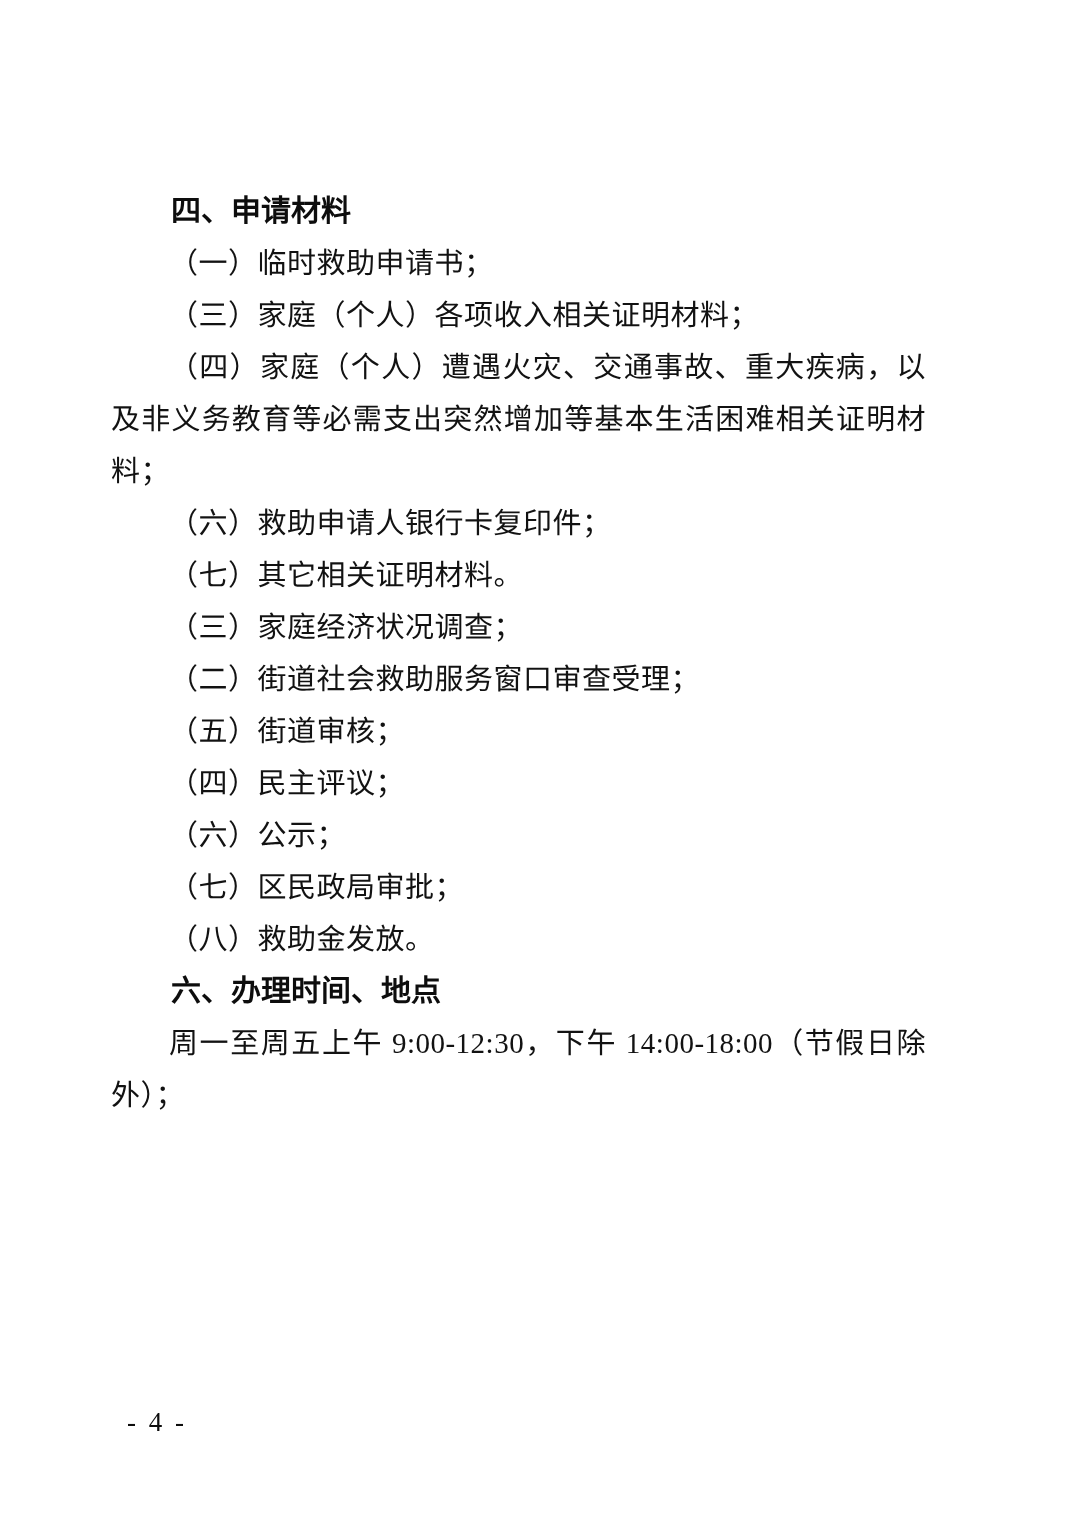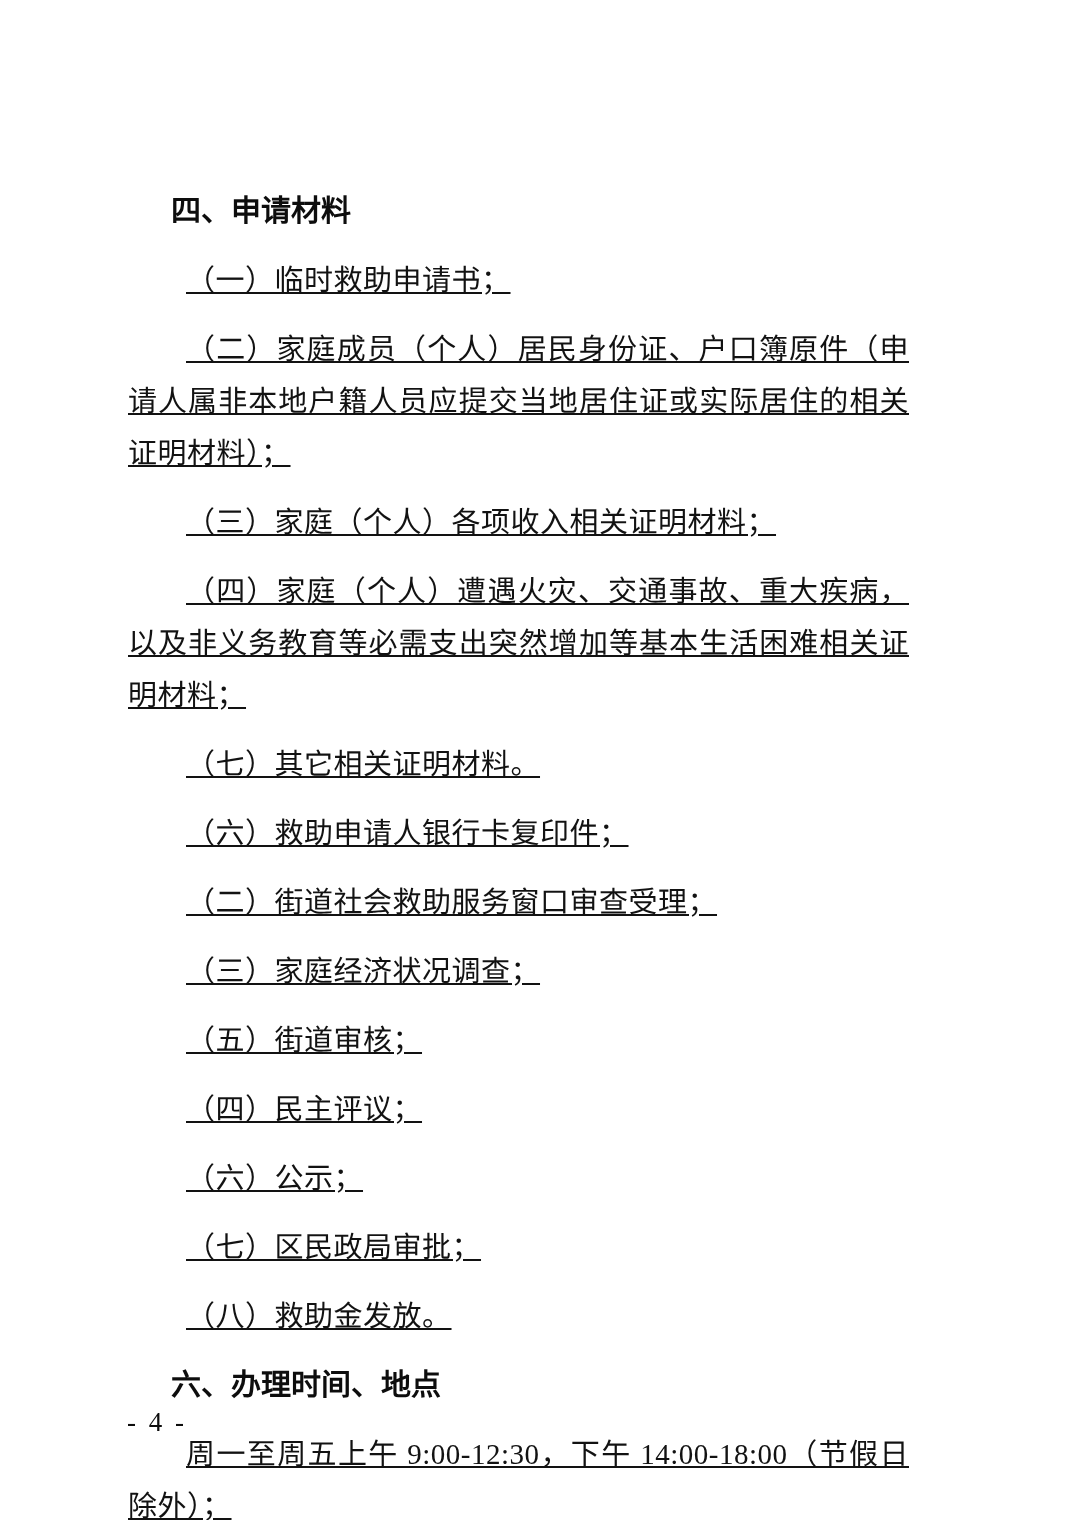--- a/index.html
+++ b/index.html
@@ -31,48 +31,46 @@
     font-family: "Liberation Sans", "DejaVu Sans", sans-serif;
     font-weight: 700;
     font-size: 30px;
     line-height: 52px;
     text-indent: 2em;
     text-align: left;
     color: #0d0d0d;
   }
   .para {
     text-indent: 2em;
-    margin: 17px;
+    margin: 0;
     letter-spacing: 0.5px;
-    text-decoration: underline;
   }
   .page-number {
     position: absolute;
     left: 127px;
     top: 1404px;
     font-size: 27px;
     line-height: 36px;
     letter-spacing: 3px;
     color: #0d0d0d;
   }
 </style>
 </head>
 <body>
 
 <div class="page">
   <main class="content" id="content">
       <h2 class="section-heading">四、申请材料</h2>
       <p class="para">（一）临时救助申请书；</p>
-      <p class="para">（二）家庭成员（个人）居民身份证、户口簿原件（申请人属非本地户籍人员应提交当地居住证或实际居住的相关证明材料）；</p>
       <p class="para">（三）家庭（个人）各项收入相关证明材料；</p>
       <p class="para">（四）家庭（个人）遭遇火灾、交通事故、重大疾病，以及非义务教育等必需支出突然增加等基本生活困难相关证明材料；</p>
+      <p class="para">（六）救助申请人银行卡复印件；</p>
       <p class="para">（七）其它相关证明材料。</p>
-      <p class="para">（六）救助申请人银行卡复印件；</p>
+      <p class="para">（三）家庭经济状况调查；</p>
       <p class="para">（二）街道社会救助服务窗口审查受理；</p>
-      <p class="para">（三）家庭经济状况调查；</p>
       <p class="para">（五）街道审核；</p>
       <p class="para">（四）民主评议；</p>
       <p class="para">（六）公示；</p>
       <p class="para">（七）区民政局审批；</p>
       <p class="para">（八）救助金发放。</p>
       <h2 class="section-heading">六、办理时间、地点</h2>
       <p class="para">周一至周五上午 9:00-12:30，下午 14:00-18:00（节假日除外）；</p>
     </main>
   <div class="page-number">- 4 -</div>
 </div>

